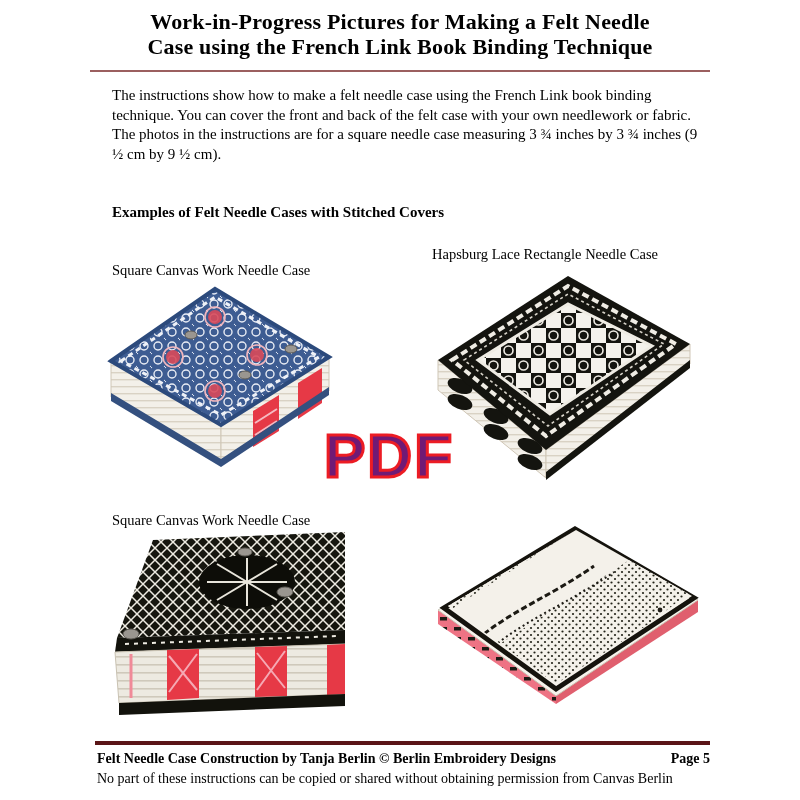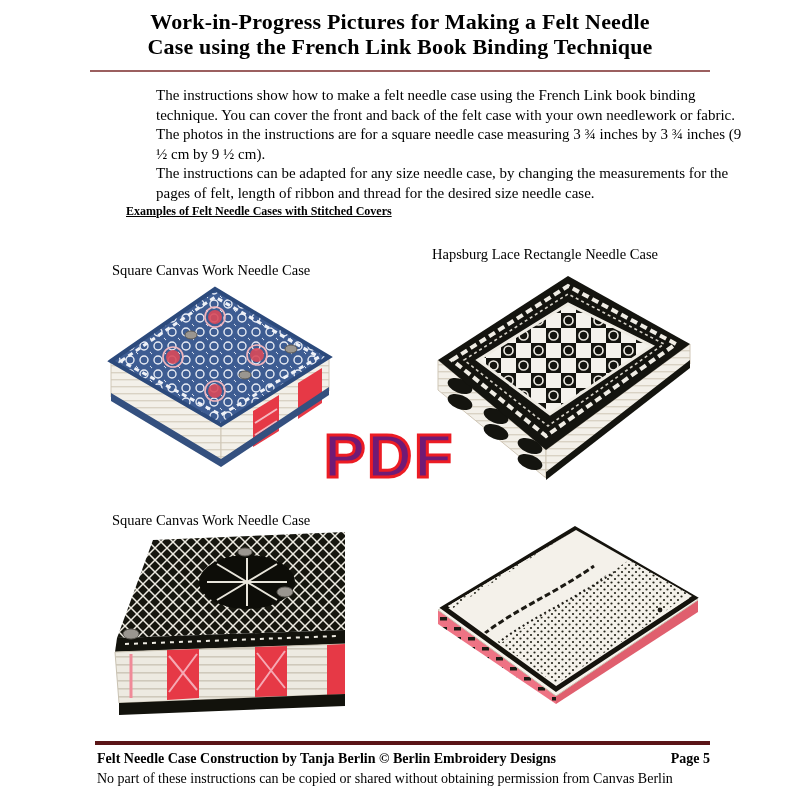--- a/index.html
+++ b/index.html
@@ -26,28 +26,26 @@
     position: absolute;
     top: 70px; left: 90px; width: 620px; height: 2px;
     background: #7a2a2a;
     opacity: 0.75;
   }
   .intro {
     position: absolute;
     top: 86px; left: 112px; width: 597px;
     font-size: 15px;
     line-height: 19.5px;
-    margin-left: 44px;
   }
   .section-heading {
     position: absolute;
-    top: 204px; left: 126px;
-    font-size: 12px;
-    font-weight: bold;
-    text-decoration: underline;
+    top: 204px; left: 112px;
+    font-size: 15px;
+    font-weight: bold;
   }
   .caption {
     position: absolute;
     font-size: 14.5px;
     font-weight: normal;
     white-space: nowrap;
   }
   .caption.tr { top: 246px; left: 432px; }
   .caption.tl { top: 262px; left: 112px; }
   .caption.br { top: 496px; left: 432px; }
@@ -96,21 +94,20 @@
 
   <div class="doc-title">
     <div>Work-in-Progress Pictures for Making a Felt Needle</div>
     <div>Case using the French Link Book Binding Technique</div>
   </div>
 
   <div class="title-rule"></div>
 
   <div class="intro">
     <div>The instructions show how to make a felt needle case using the French Link book binding technique. You can cover the front and back of the felt case with your own needlework or fabric. The photos in the instructions are for a square needle case measuring 3 ¾ inches by 3 ¾ inches (9 ½ cm by 9 ½ cm).</div>
-    <div>The instructions can be adapted for any size needle case, by changing the measurements for the pages of felt, length of ribbon and thread for the desired size needle case.</div>
   </div>
 
   <div class="section-heading">Examples of Felt Needle Cases with Stitched Covers</div>
 
   <div class="caption tr">Hapsburg Lace Rectangle Needle Case</div>
   <div class="caption tl">Square Canvas Work Needle Case</div>
   <div class="caption bl">Square Canvas Work Needle Case</div>
 
   <div class="photo p1">
     <svg viewBox="0 0 240 197">

